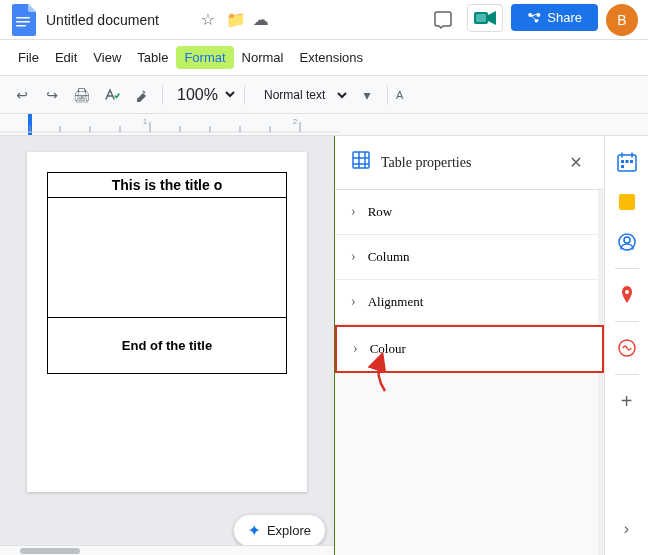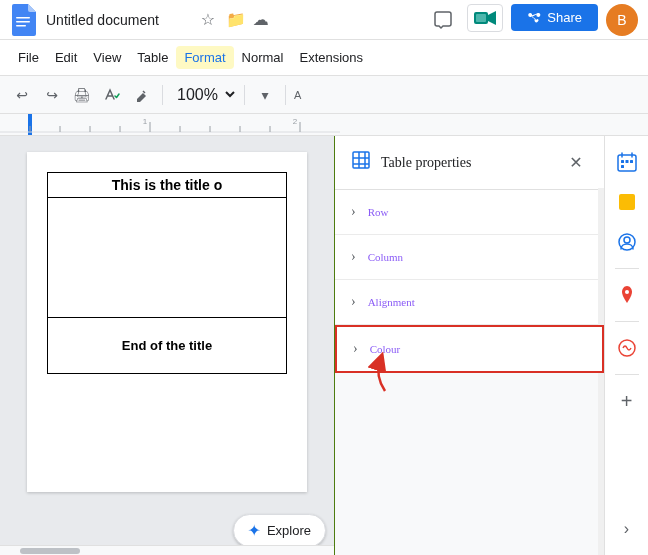--- a/index.html
+++ b/index.html
@@ -35,21 +35,21 @@
     
     .menu-bar {
       display: flex;
       align-items: center;
       background: white;
       padding: 0 10px;
       height: 36px;
       border-bottom: 1px solid #e0e0e0;
     }
     .menu-item { font-size: 13px; color: #202124; padding: 4px 8px; cursor: pointer; border-radius: 4px; }
-    .menu-item.active { background: #fef9c3; color: #1a73e8; }
+    .menu-item.active { background: #bef264; color: #1a73e8; }
 
     
     .toolbar {
       display: flex;
       align-items: center;
       background: #f8f9fa;
       padding: 4px 8px;
       height: 38px;
       border-bottom: 1px solid #e0e0e0;
       gap: 2px;
@@ -150,21 +150,21 @@
 
     .panel-item {
       display: flex;
       align-items: center;
       padding: 14px 16px;
       cursor: pointer;
       border-bottom: 1px solid #ebebeb;
       background: white;
       gap: 12px;
     }
-    .panel-item-label { font-size: 11px; color: #8b5cf6; }
+    .panel-item-label { font-size: 13px; color: #000000; }
     .chevron-right { color: #5f6368; font-size: 14px; }
 
     .panel-item.colour-item {
       border: 2px solid #d93025;
       position: relative;
       z-index: 2;
       margin: 0;
     }
 
     
@@ -251,20 +251,23 @@
     <svg width="16" height="16" viewBox="0 0 16 16" fill="none">
       <path d="M3 12l6-6 3 3-6 6H3v-3z" fill="#5f6368"></path>
       <path d="M9 4l2 2" stroke="#5f6368" stroke-width="1.5"></path>
     </svg>
   </button>
   <div class="tb-separator"></div>
   <select class="zoom-select">
     <option>100%</option>
   </select>
   <div class="tb-separator"></div>
+  <select class="style-select">
+    <option>Normal text</option>
+  </select>
   <button class="tb-btn">▾</button>
   <div class="tb-separator"></div>
   <span style="font-size:11px; color:#5f6368; padding: 0 2px;">A</span>
 </div>
 
 <div class="ruler">
   <div class="ruler-blue"></div>
   <svg width="340" height="22" viewBox="0 0 340 22" style="position:absolute; left:0; top:0;">
     <line x1="0" y1="18" x2="340" y2="18" stroke="#dadce0" stroke-width="1"></line>
 

